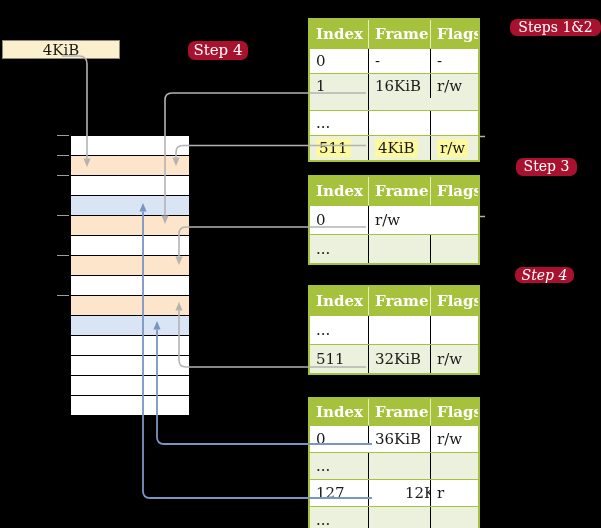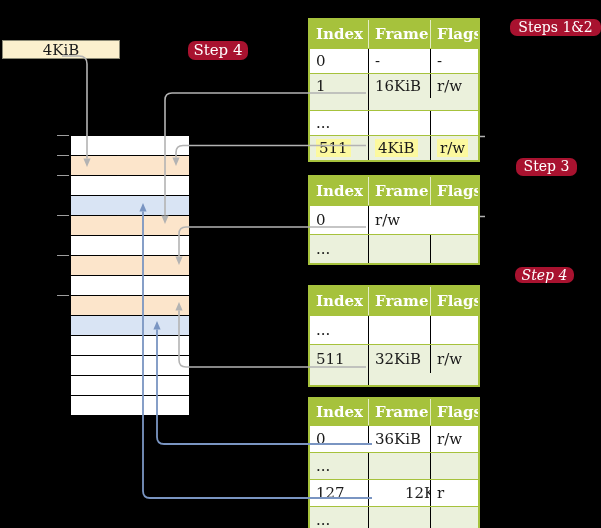--- a/index.html
+++ b/index.html
@@ -121,21 +121,21 @@
           <div class="cell" style="height: 28px; line-height: 28px;">Frame</div>
           <div class="cell" style="height: 28px; line-height: 28px;">Flags</div>
         </div>
         <div class="trow body" style="background: rgb(255, 255, 255);">
           <div class="cell" style="height: 28px; line-height: 28px;">...</div>
           <div class="cell" style="height: 28px; line-height: 28px;"></div>
           <div class="cell" style="height: 28px; line-height: 28px;"></div>
         </div>
         <div class="trow body" style="background: rgb(235, 241, 220);">
           <div class="cell" style="height: 28px; line-height: 28px;">511</div>
-          <div class="cell" style="height: 40px; line-height: 28px;">32KiB</div>
+          <div class="cell" style="height: 28px; line-height: 28px;">32KiB</div>
           <div class="cell" style="height: 28px; line-height: 28px;">r/w</div>
         </div>
       </div>
       <div class="ptable" style="top: 397px;">
         <div class="trow thead">
           <div class="cell" style="height: 26px; line-height: 26px;">Index</div>
           <div class="cell" style="height: 26px; line-height: 26px;">Frame</div>
           <div class="cell" style="height: 26px; line-height: 26px;">Flags</div>
         </div>
         <div class="trow body" style="background: rgb(255, 255, 255);">

